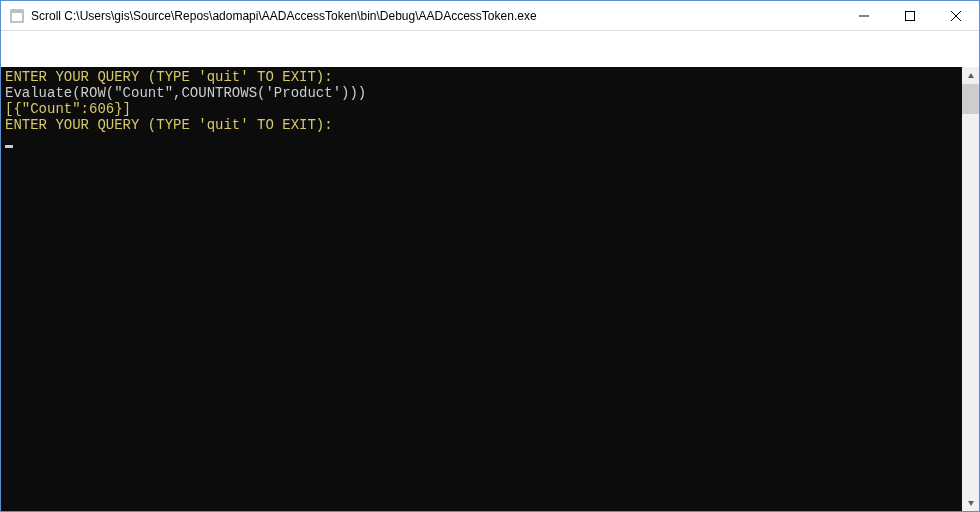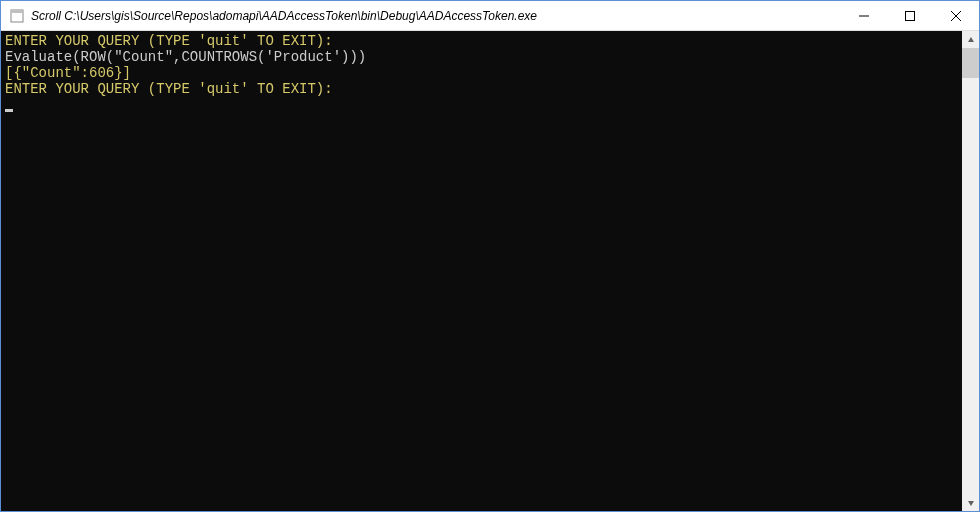--- a/index.html
+++ b/index.html
@@ -42,21 +42,20 @@
     }
     .title-icon svg {
       width: 14px;
       height: 14px;
     }
     .title-text {
       flex: 1;
       white-space: nowrap;
       overflow: hidden;
       text-overflow: ellipsis;
-      font-style: italic;
     }
     .window-controls {
       display: flex;
       height: 100%;
     }
     .win-btn {
       width: 46px;
       height: 100%;
       display: flex;
       align-items: center;
@@ -67,20 +66,21 @@
     }
     .win-btn svg {
       width: 10px;
       height: 10px;
     }
     .console-area {
       flex: 1;
       display: flex;
       background: #0c0c0c;
       position: relative;
+      margin-top: 36px;
     }
     .console {
       flex: 1;
       padding: 2px 4px;
       font-family: Consolas, "Courier New", monospace;
       font-size: 14px;
       line-height: 16px;
       white-space: pre;
       overflow: hidden;
     }

